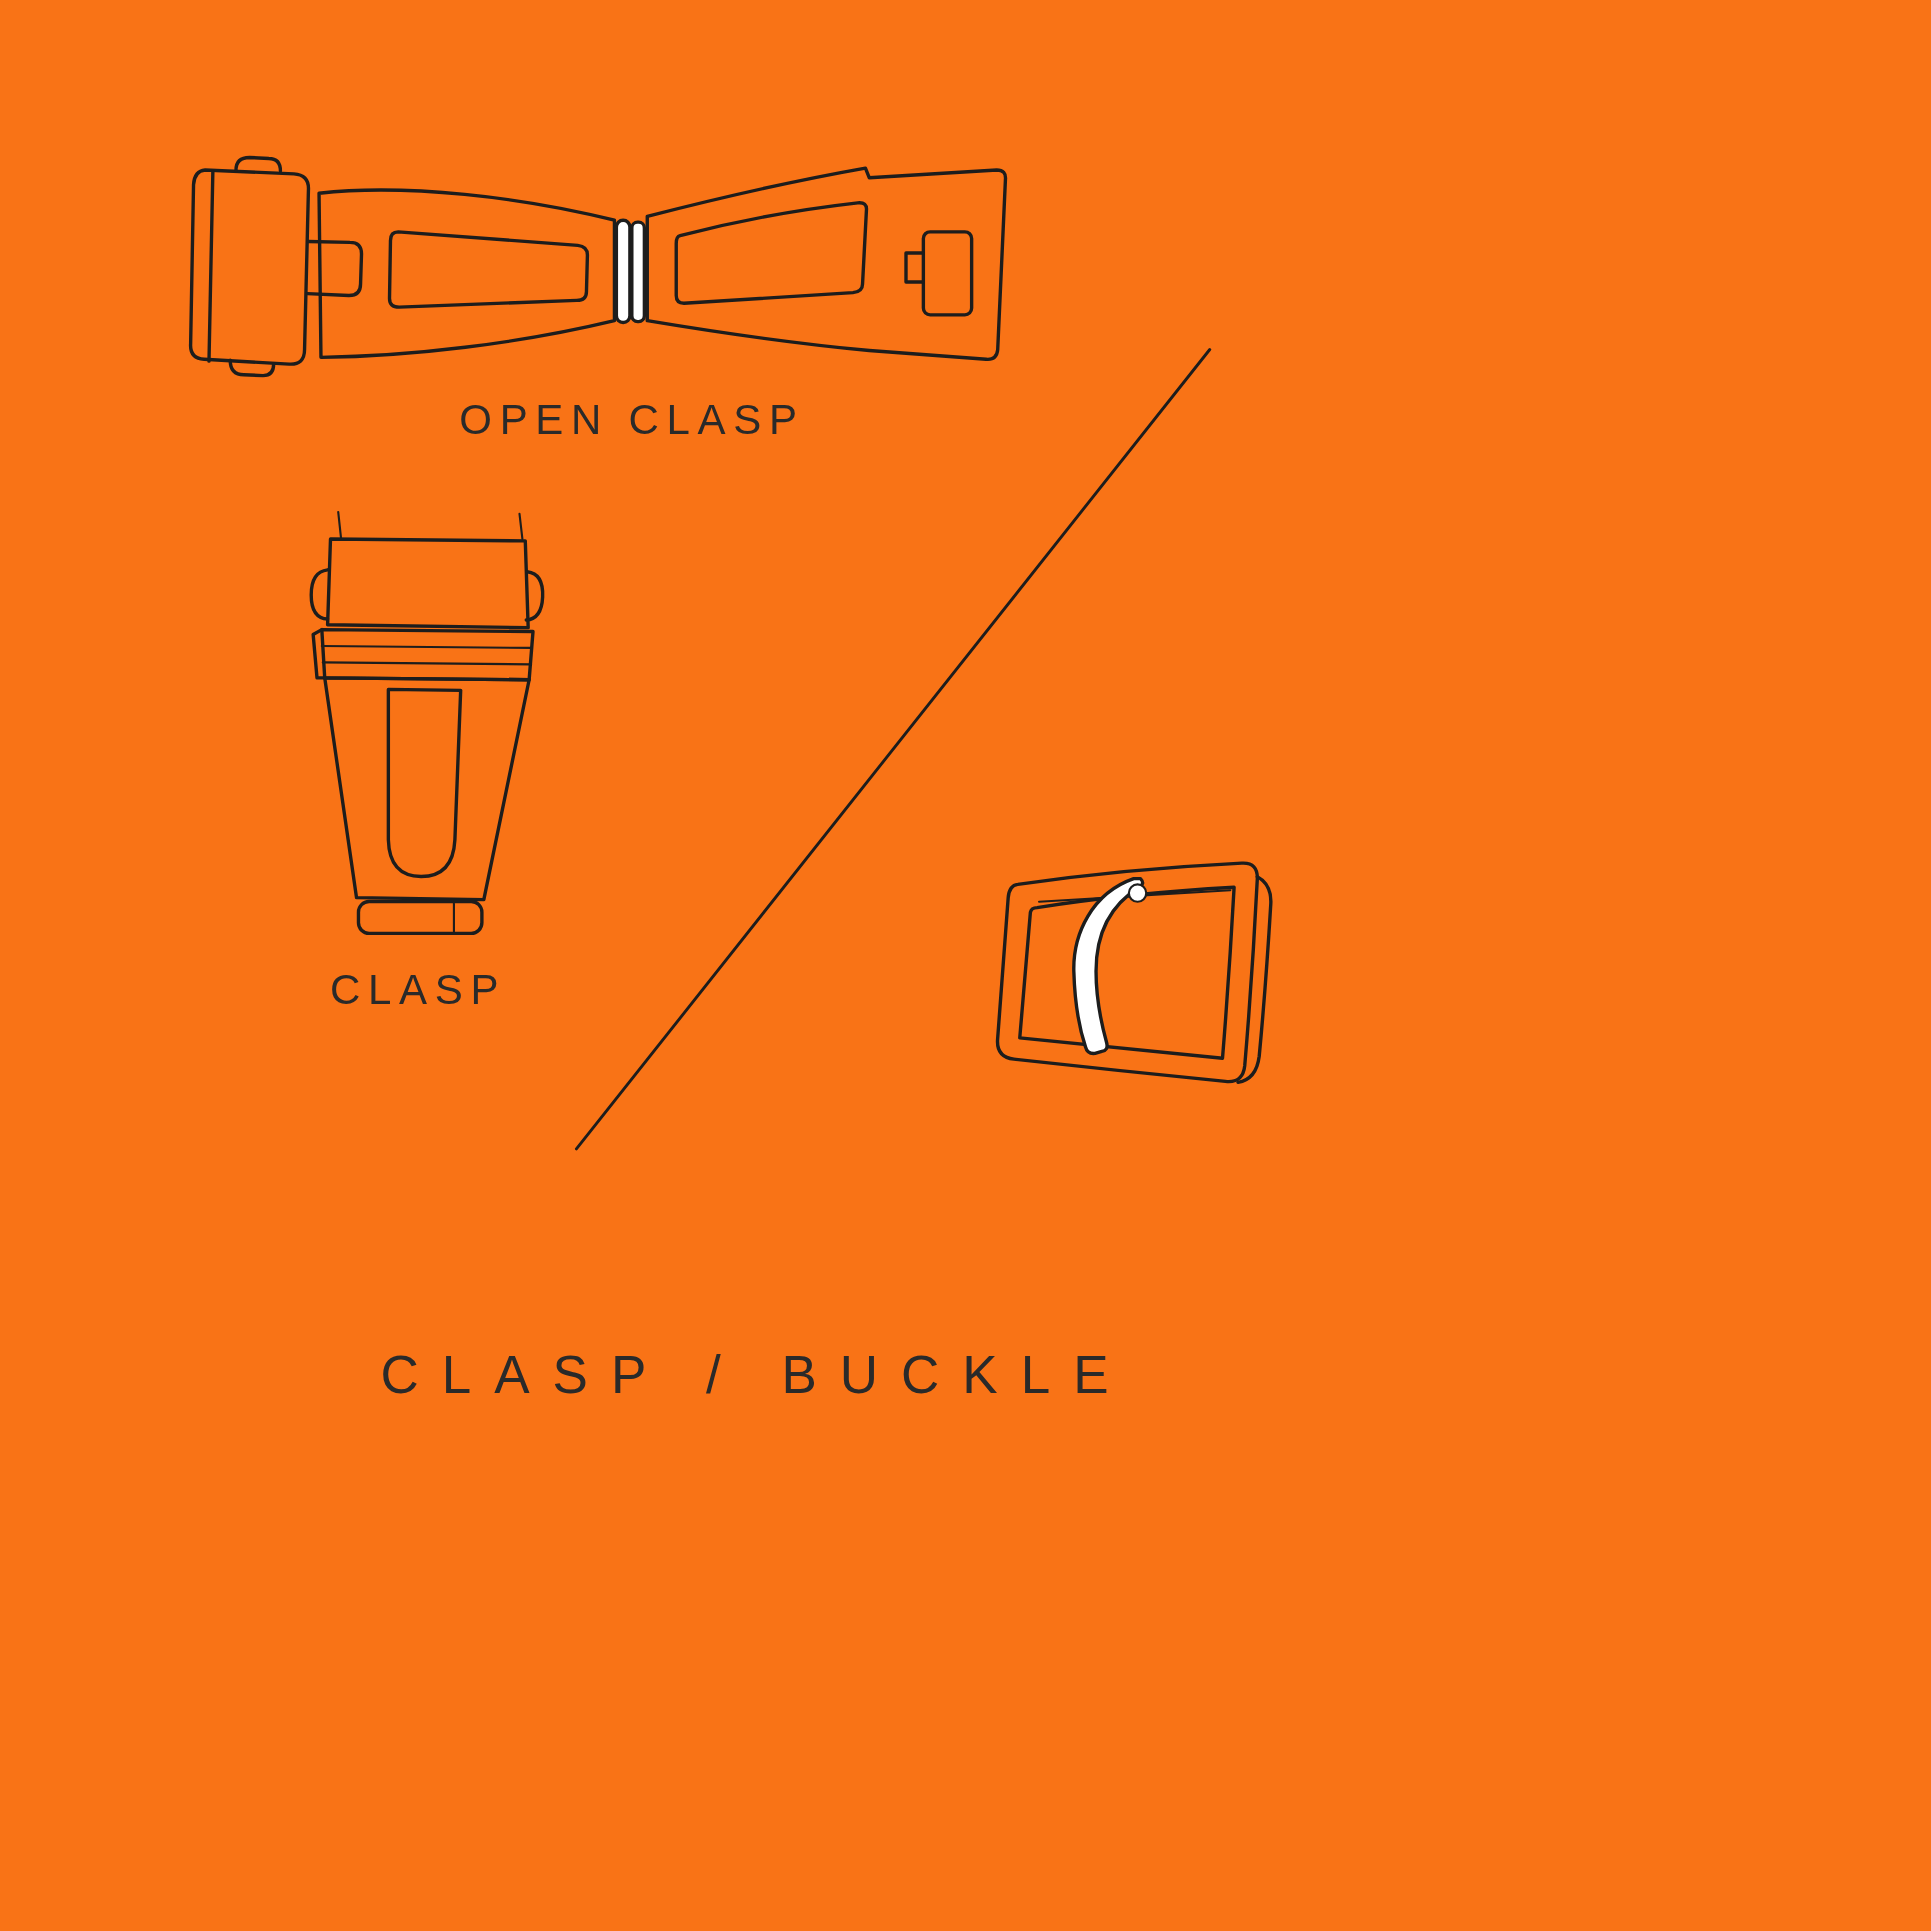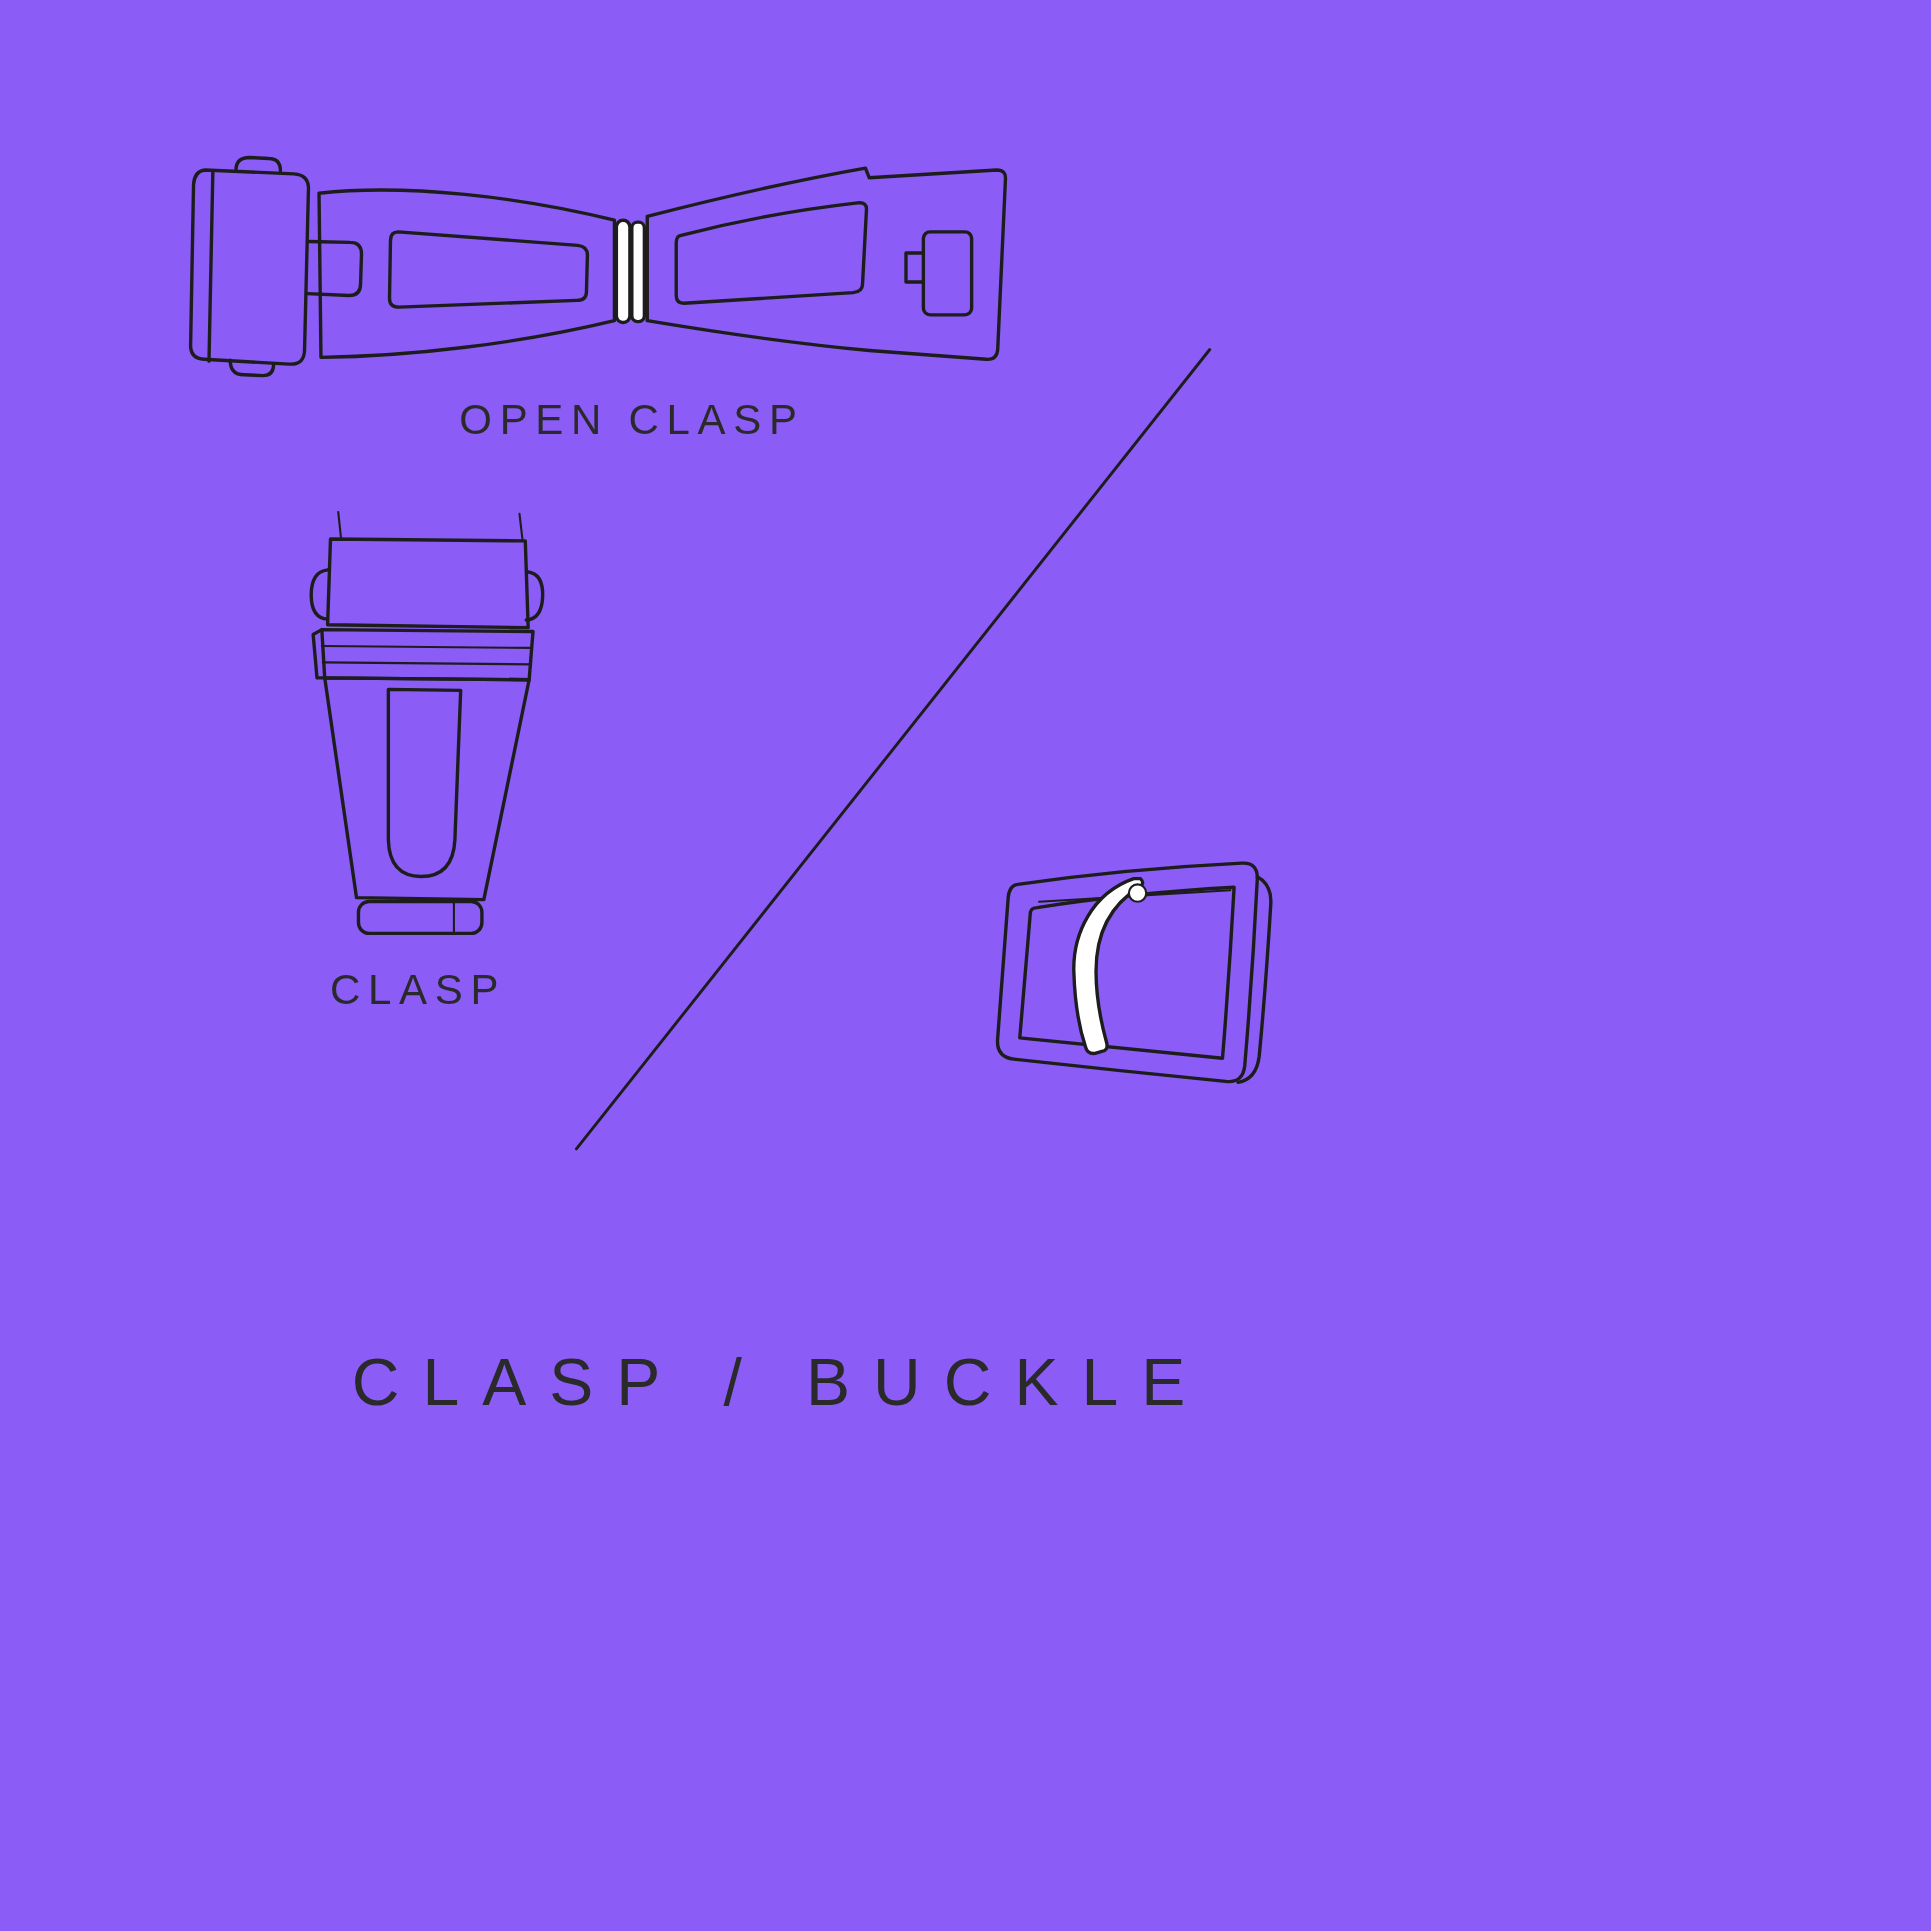--- a/index.html
+++ b/index.html
@@ -1,21 +1,21 @@
 <!DOCTYPE html>
 <html><head>
 <meta charset="utf-8">
 <style>
   html, body { margin: 0; padding: 0; }
   body { background: #ffffff; }
   #canvas {
     position: relative;
     width: 1931px;
     height: 1931px;
-    background: #8b5cf6;
+    background: #f97316;
     overflow: hidden;
     font-family: "Liberation Sans", sans-serif;
   }
   svg { position: absolute; overflow: visible; }
   svg path, svg line, svg rect, svg circle {
     stroke: #1d1d1d;
     fill: none;
     stroke-width: 3.5;
     stroke-linejoin: round;
     stroke-linecap: round;
@@ -29,24 +29,23 @@
     color: #2a2a2a;
     font-size: 42px;
     letter-spacing: 7.7px;
     font-weight: 400;
   }
   .page-title {
     position: absolute;
     transform: translateX(-50%);
     white-space: nowrap;
     color: #2a2a2a;
-    font-size: 66px;
+    font-size: 53px;
     letter-spacing: 23px;
     font-weight: 400;
-    margin-left: 24px;
   }
 </style>
 </head>
 <body>
 
 <div id="canvas">
 
   <svg style="left:0; top:0;" width="1931" height="1931" viewBox="0 0 2000 2000">
     <line x1="1253" y1="362" x2="597" y2="1190" style="stroke-width:3"></line>
   </svg>

